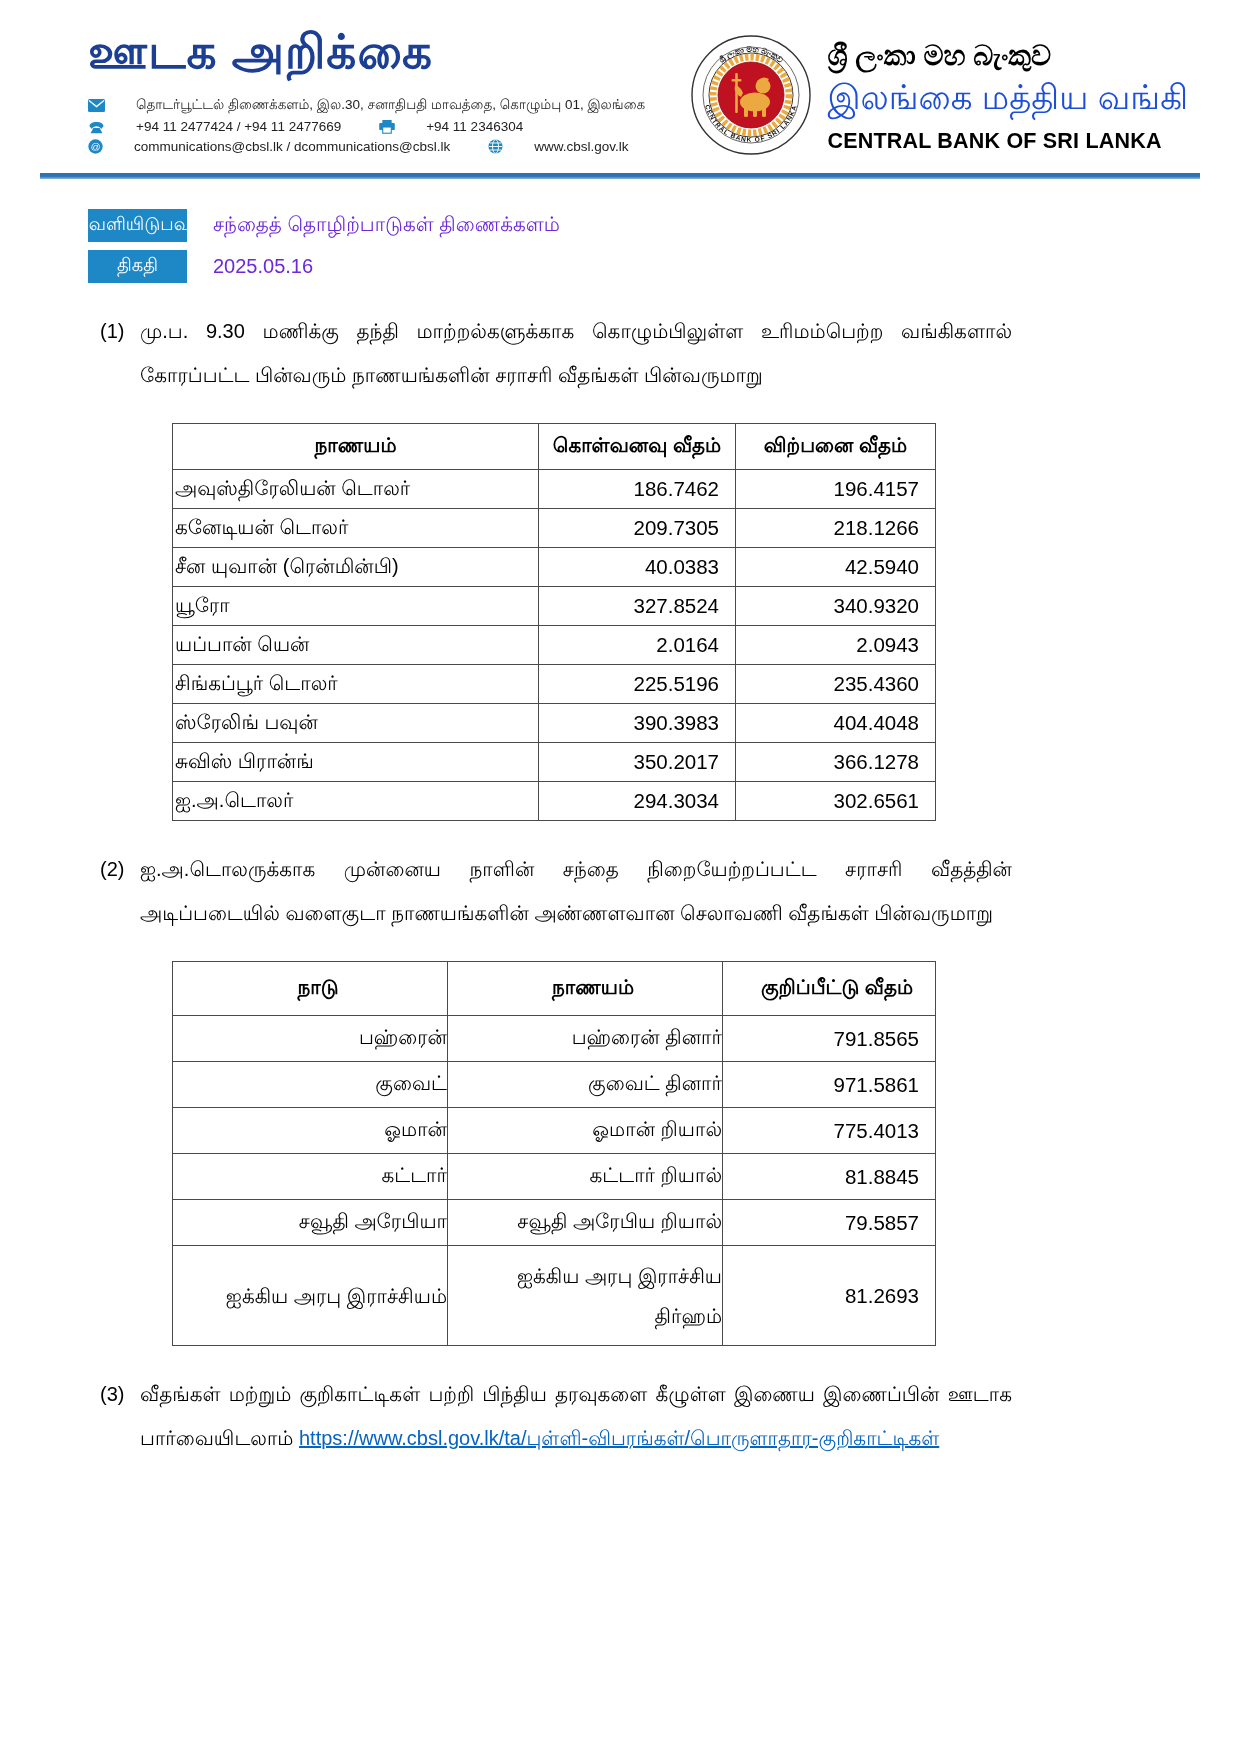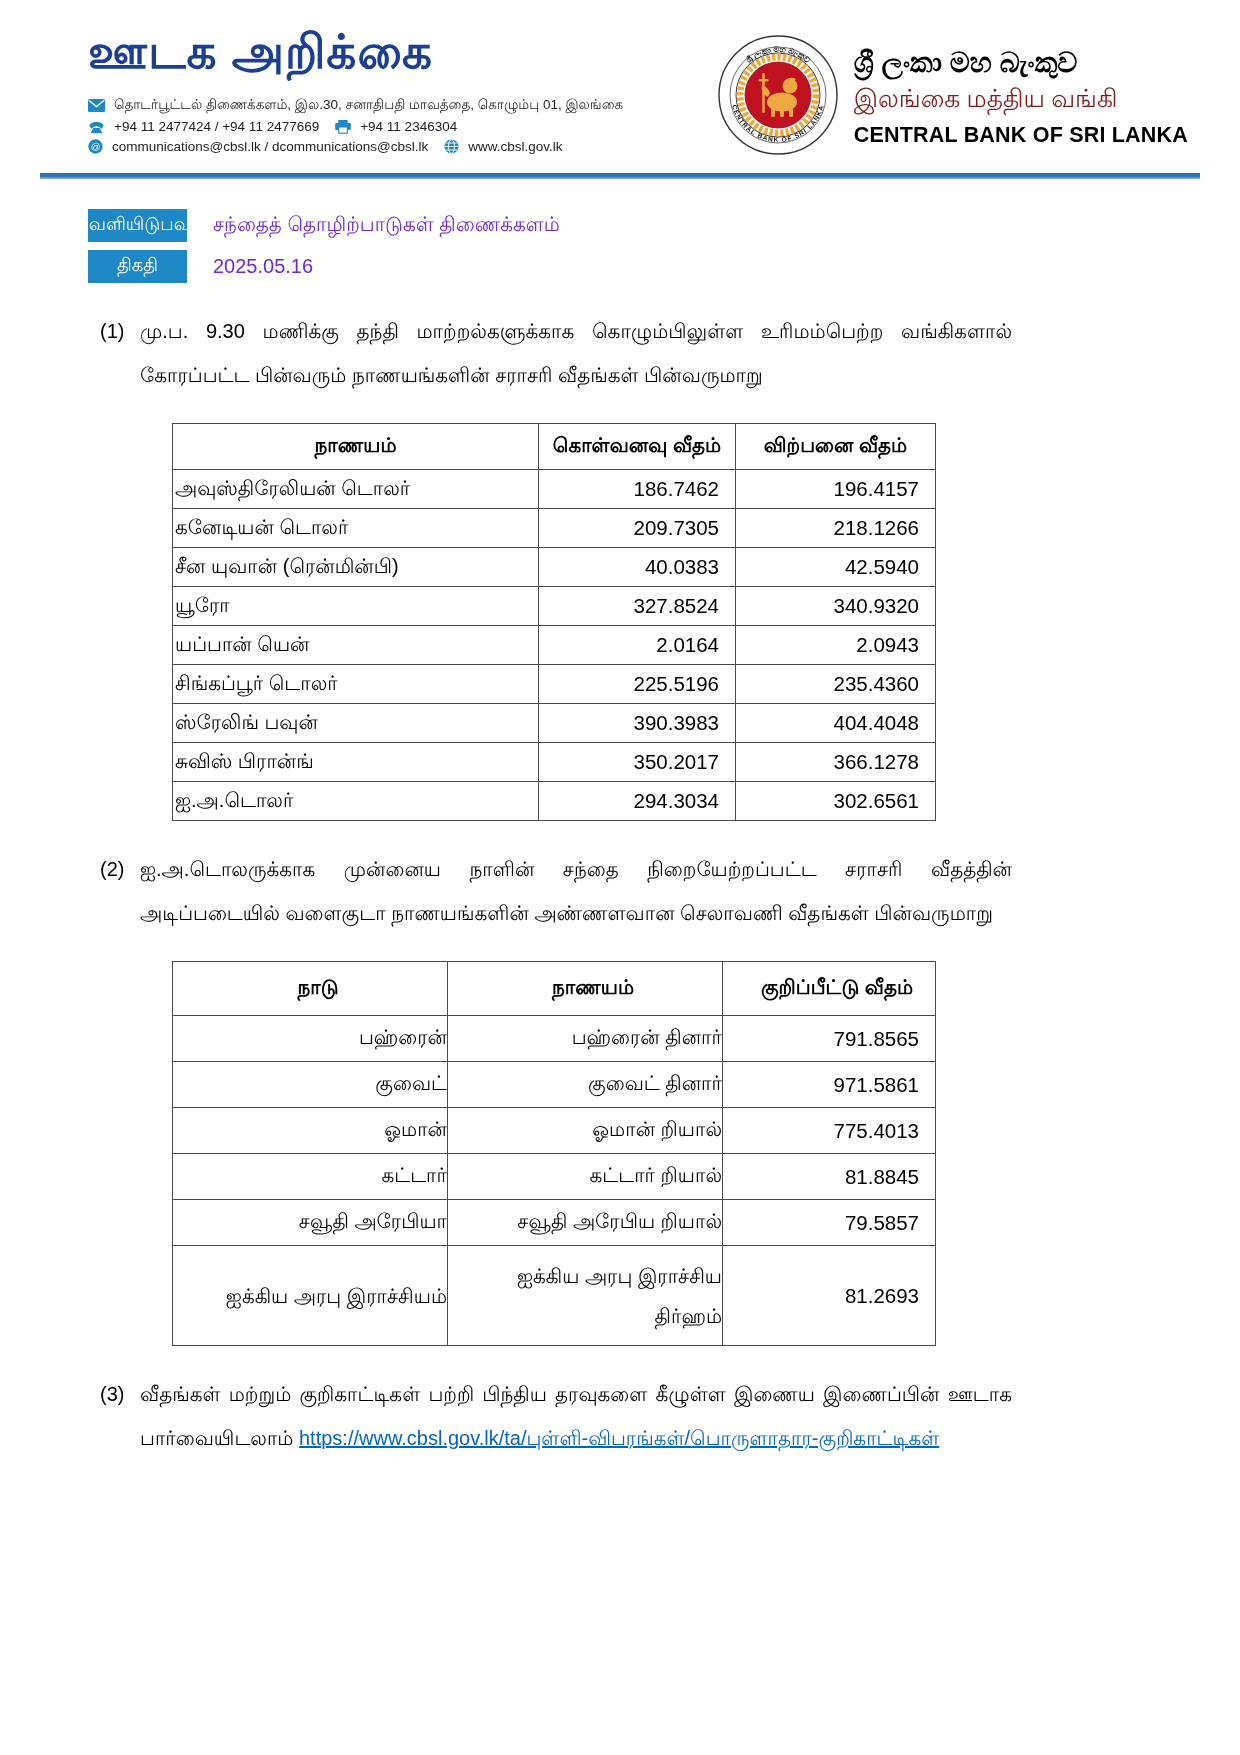--- a/index.html
+++ b/index.html
@@ -8,27 +8,27 @@
     width:1240px; height:1755px; background:#ffffff; margin:0 auto;
     position:relative; overflow:hidden;
     font-family:"Liberation Sans", sans-serif; color:#111;
   }
   
   .hdr { display:flex; justify-content:space-between; align-items:flex-end;
          padding:24px 52px 0 88px; }
   .hdr-left h1 { font-size:47px; font-weight:800; color:#1c3f94;
                  letter-spacing:1px; margin-bottom:12px; }
   .contact { font-size:13.5px; color:#222; }
-  .c-line { display:flex; align-items:center; margin-bottom:5px; }
+  .c-line { display:flex; align-items:center; margin-bottom:5px;gap:22px; }
   .c-line .ic { margin-right:9px; flex:none; display:inline-flex; }
   .c-line .ic.mid { margin-left:12px; }
   .c-line span { margin-right:4px; }
   .hdr-right { display:flex; align-items:center; gap:16px; padding-top:4px; }
   .bank-names .sin { font-size:28px; font-weight:700; color:#000; }
-  .bank-names .tam { font-size:25px; font-weight:500; color:#7f1d1d; margin-top:5px;font-family:Liberation Serif, serif; }
+  .bank-names .tam { font-size:34px; font-weight:500; color:#1d4ed8; margin-top:5px; }
   .bank-names .eng { font-size:21.5px; font-weight:800; color:#000; margin-top:7px; letter-spacing:.2px; }
   
   .rule { margin:14px 40px 0 40px; height:6px;
           background:linear-gradient(to bottom,#2b73b5 0%,#2b73b5 55%,#8fbadf 100%); }
   
   .meta { margin:30px 0 0 88px; }
   .meta-row { display:flex; align-items:center; margin-bottom:8px; }
   .badge { width:99px; height:33px; background:#1e87c5; color:#fff;
            display:flex; align-items:center; justify-content:center;
            font-size:18px; flex:none; }

